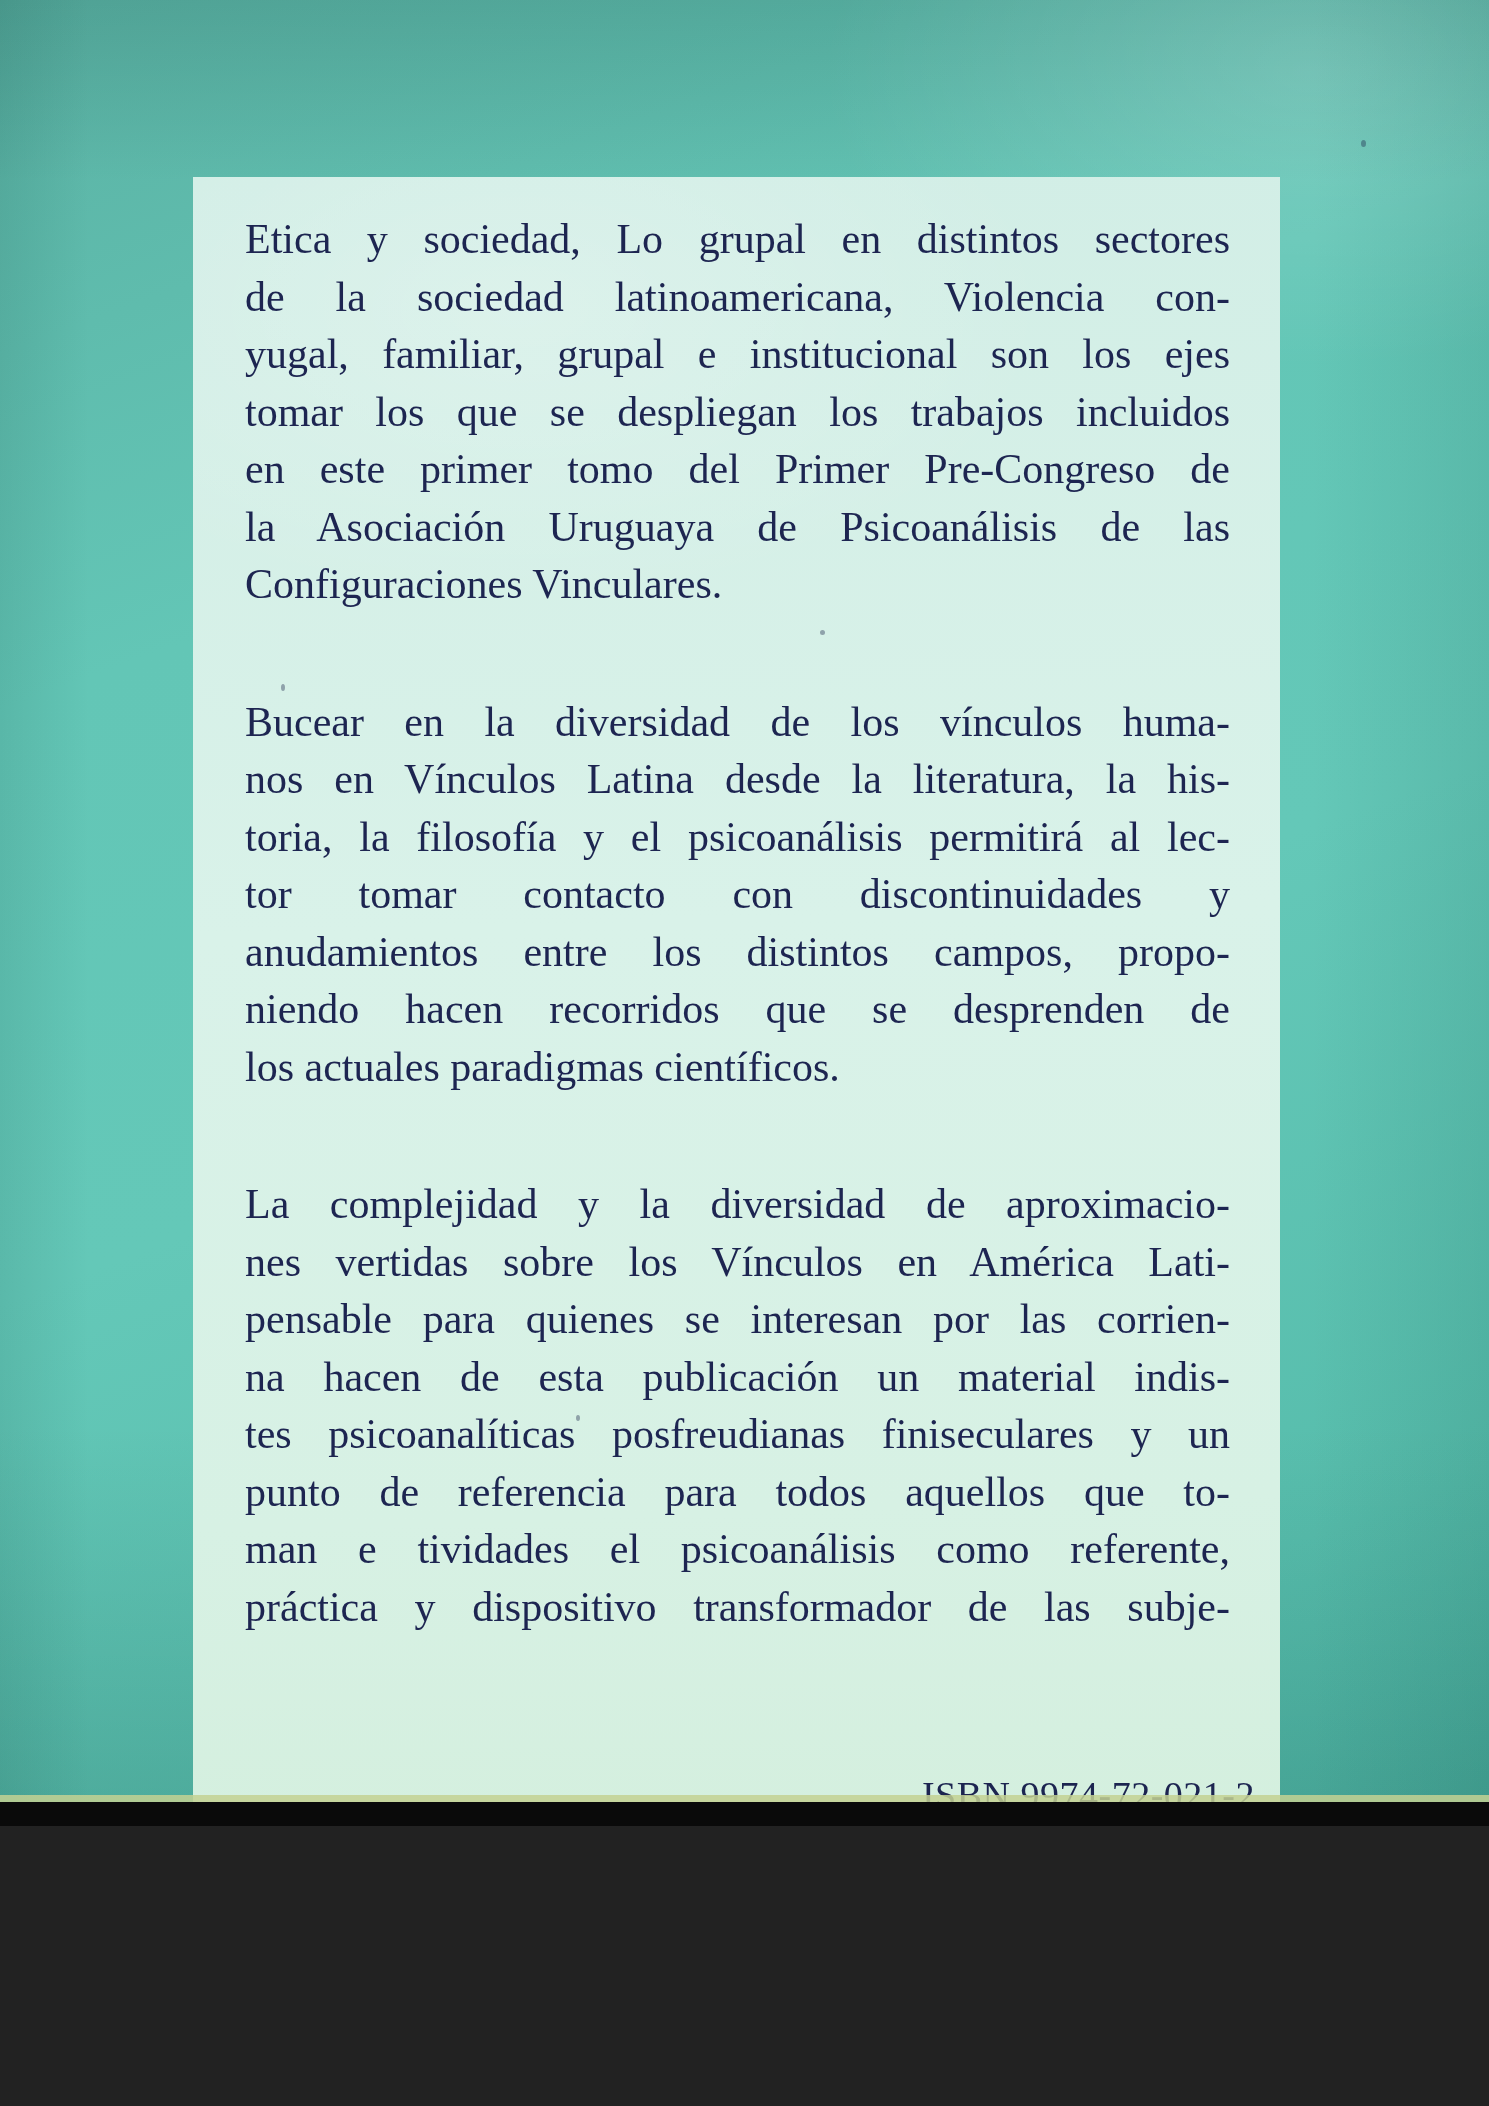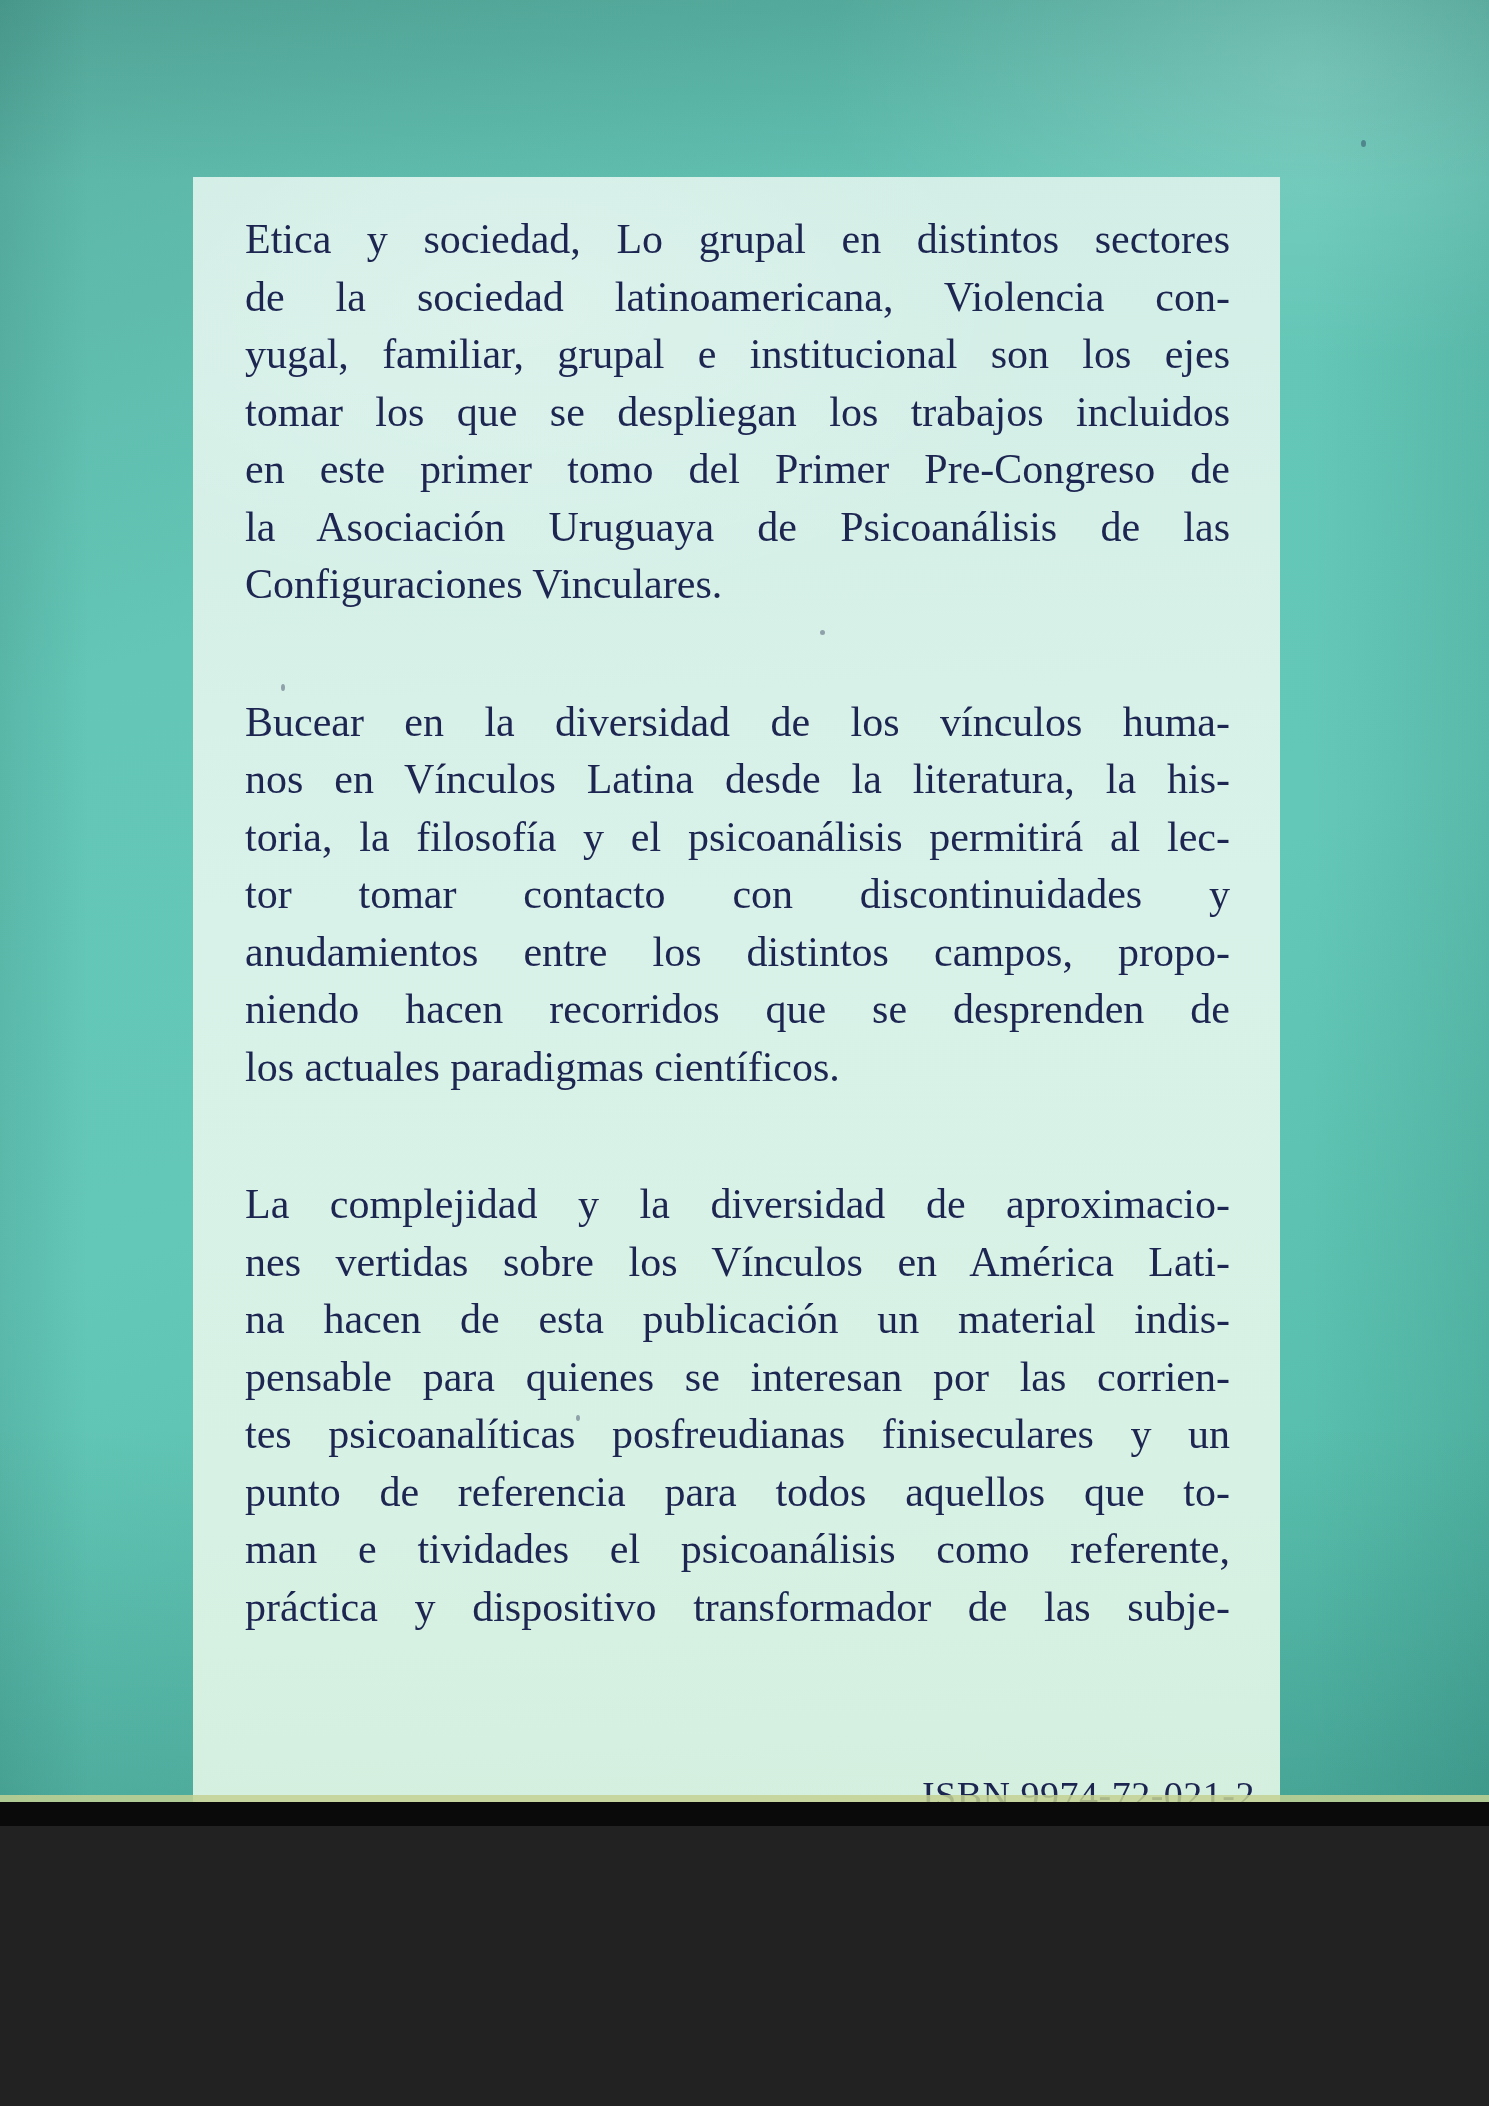--- a/index.html
+++ b/index.html
@@ -65,22 +65,22 @@
         <div class="jline">nos en Vínculos Latina desde la literatura, la his-</div>
         <div class="jline">toria, la filosofía y el psicoanálisis permitirá al lec-</div>
         <div class="jline">tor tomar contacto con discontinuidades y</div>
         <div class="jline">anudamientos entre los distintos campos, propo-</div>
         <div class="jline">niendo hacen recorridos que se desprenden de</div>
         <div class="jline lline">los actuales paradigmas científicos.</div>
       </div>
       <div class="para">
         <div class="jline">La complejidad y la diversidad de aproximacio-</div>
         <div class="jline">nes vertidas sobre los Vínculos en América Lati-</div>
+        <div class="jline">pensable para quienes se interesan por las corrien-</div>
         <div class="jline">na hacen de esta publicación un material indis-</div>
-        <div class="jline">pensable para quienes se interesan por las corrien-</div>
         <div class="jline">tes psicoanalíticas posfreudianas finiseculares y un</div>
         <div class="jline">punto de referencia para todos aquellos que to-</div>
         <div class="jline">man e tividades el psicoanálisis como referente,</div>
         <div class="jline">práctica y dispositivo transformador de las subje-</div>
       </div>
     </div>
 
     <div class="isbn">ISBN 9974-72-021-2</div>
   </div>
 

